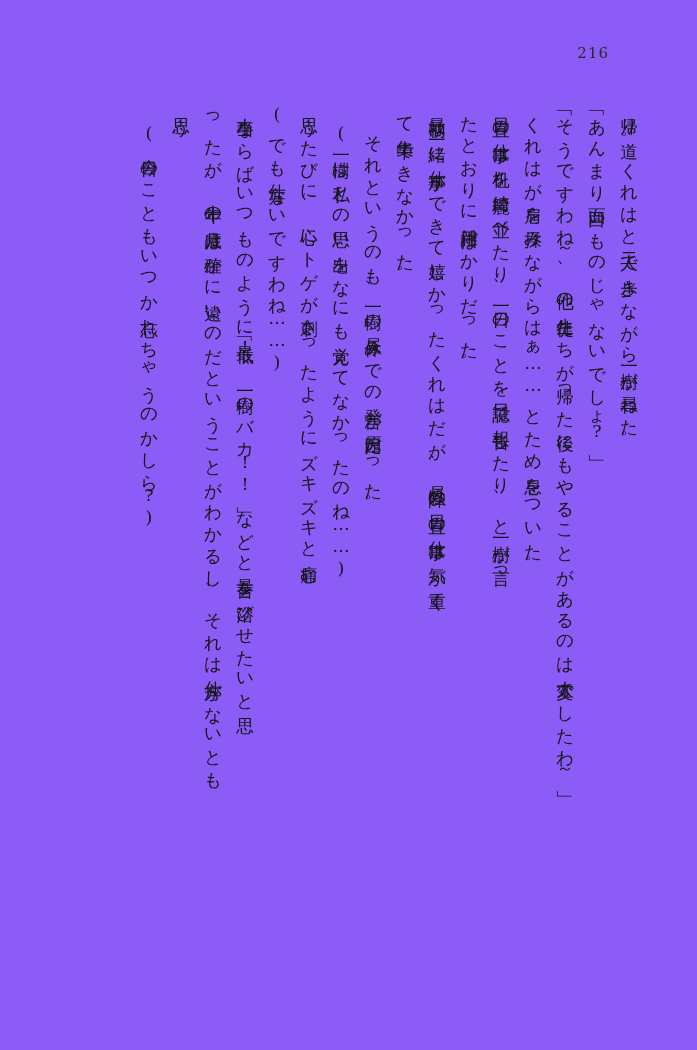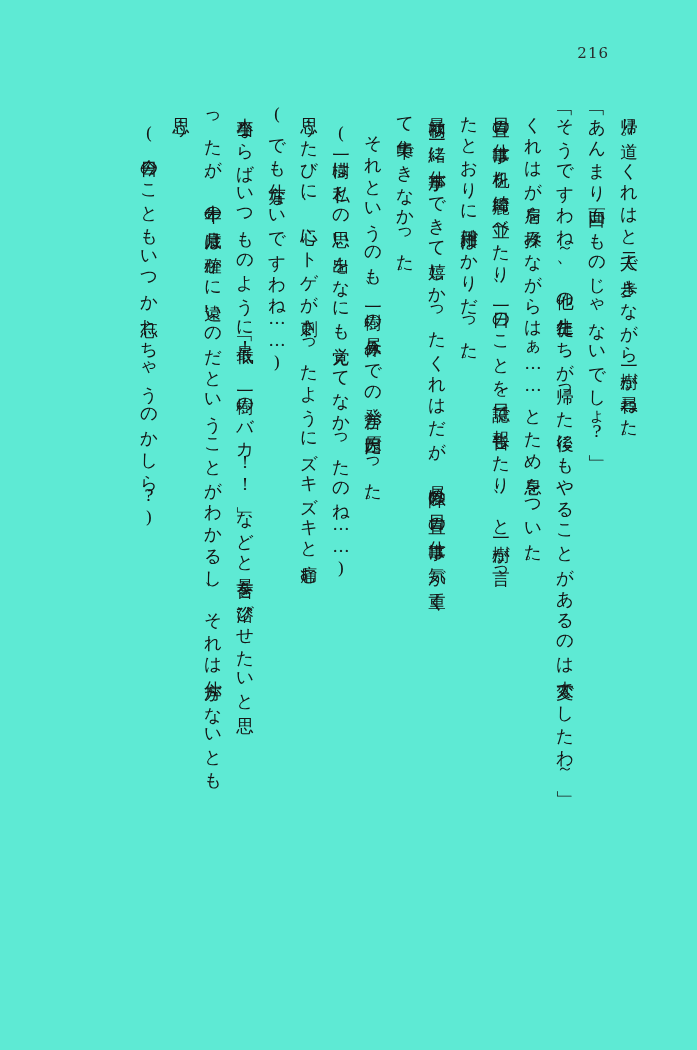--- a/index.html
+++ b/index.html
@@ -11,21 +11,21 @@
     width: 697px;
     height: 1050px;
     overflow: hidden;
     font-family: "DejaVu Serif", "Liberation Serif", serif;
     color: #1a1a1a;
   }
   #page {
     position: relative;
     width: 697px;
     height: 1050px;
-    background: #5eead4;
+    background: #8b5cf6;
     box-sizing: border-box;
   }
   #page-number {
     position: absolute;
     top: 44px;
     right: 88px;
     font-size: 15px;
     letter-spacing: 1px;
     color: #2a2a2a;
     font-family: "DejaVu Serif", "Liberation Serif", serif;

